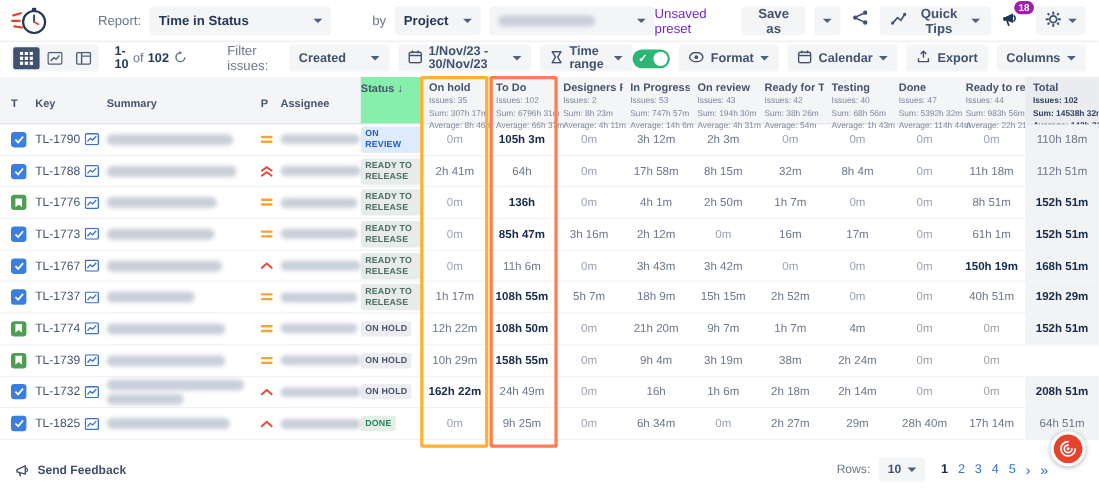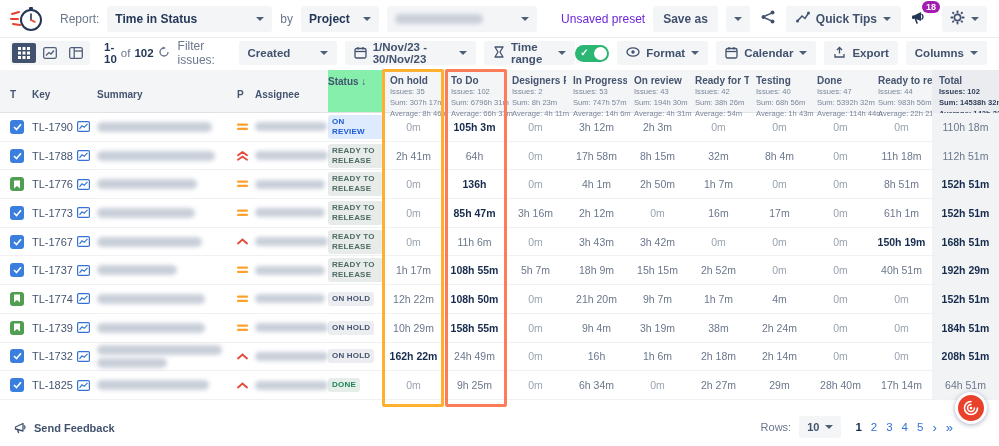--- a/index.html
+++ b/index.html
@@ -4,21 +4,21 @@
 <style>
   * { margin:0; padding:0; box-sizing:border-box; }
   html,body { background:#fff; }
   body { font-family:"Liberation Sans", sans-serif; color:#172B4D; }
   .app { position:relative; width:999px; height:446px; background:#fff; overflow:hidden; }
 
   
   .topbar { height:38px; display:flex; align-items:center; justify-content:space-between; padding:0 12px 0 10px; border-bottom:1px solid #EBECF0; }
   .tb-left, .tb-right { display:flex; align-items:center; gap:8px; }
   .logo { display:flex; align-items:center; margin-right:6px; }
-  .lbl { font-size:12px; color:#6B778C; }
+  .lbl { font-size:12px; color:#6B778C;margin-left:29px; }
   .sel { display:inline-flex; align-items:center; justify-content:space-between; gap:8px; background:#F4F5F7; border-radius:3px; height:26px; padding:0 8px; font-size:12px; color:#253858; font-weight:600; cursor:pointer; }
   .sel.report { width:165px; }
   .sel.group { width:78px;text-align:right; }
   .sel.project { width:150px; }
   .chev { width:0; height:0; border-left:4px solid transparent; border-right:4px solid transparent; border-top:4px solid #505F79; display:inline-block; }
   .muted { font-size:12px; color:#6d28d9; }
   .btn { display:inline-flex; align-items:center; gap:6px; background:#F4F5F7; border:none; border-radius:3px; height:26px; padding:0 10px; font-size:12px; font-weight:600; color:#42526E; font-family:inherit; cursor:pointer; }
   .btn.icon-only { padding:0 8px; }
   .bell-wrap { position:relative; padding:2px 6px 0 2px; cursor:pointer; }
   .badge-red { position:absolute; top:-6px; right:-6px; background:#a21caf; color:#fff; font-size:9px; font-weight:700; border-radius:8px; padding:1px 4px; min-width:16px; text-align:center; }
@@ -859,23 +859,20 @@
           </div>
           <div class="c c-time">
             <span class="v ">2h 24m</span>
           </div>
           <div class="c c-time">
             <span class="v v0">0m</span>
           </div>
           <div class="c c-time">
             <span class="v v0">0m</span>
           </div>
-          <div class="c c-time c-total">
-            <span class="v vb">184h 51m</span>
-          </div>
         </div>
         <div class="row">
           <div class="c c-t">
             <span class="typeicon task">
               <svg width="9" height="8" viewBox="0 0 9 8">
                 <polyline points="1,4 3.5,6.5 8,1.2" fill="none" stroke="#fff" stroke-width="1.6"></polyline>
               </svg>
             </span>
           </div>
           <div class="c c-key">

